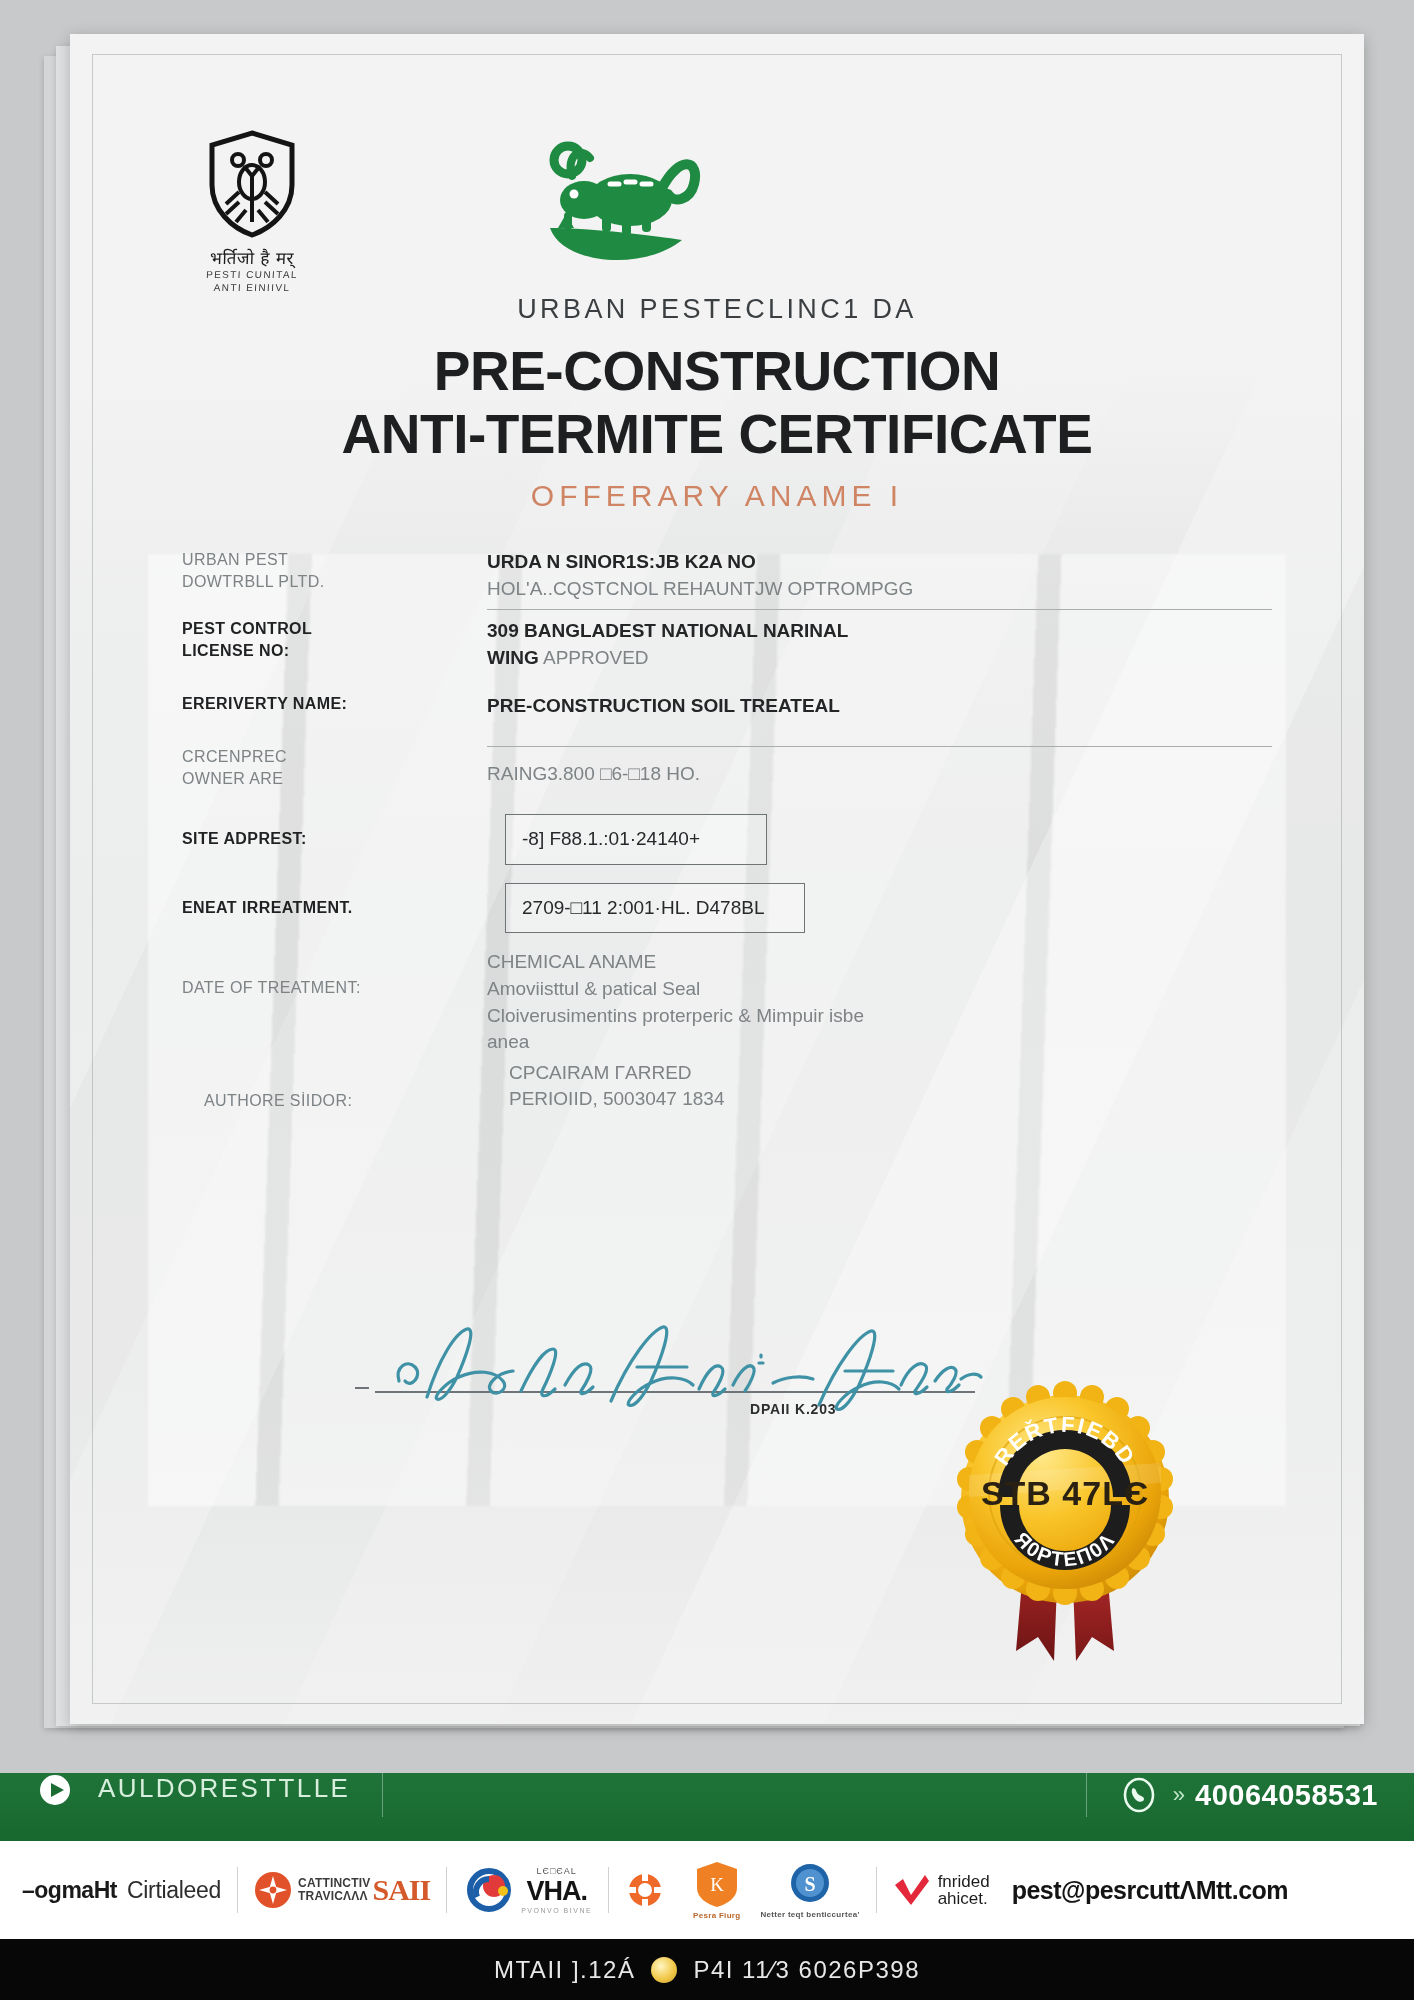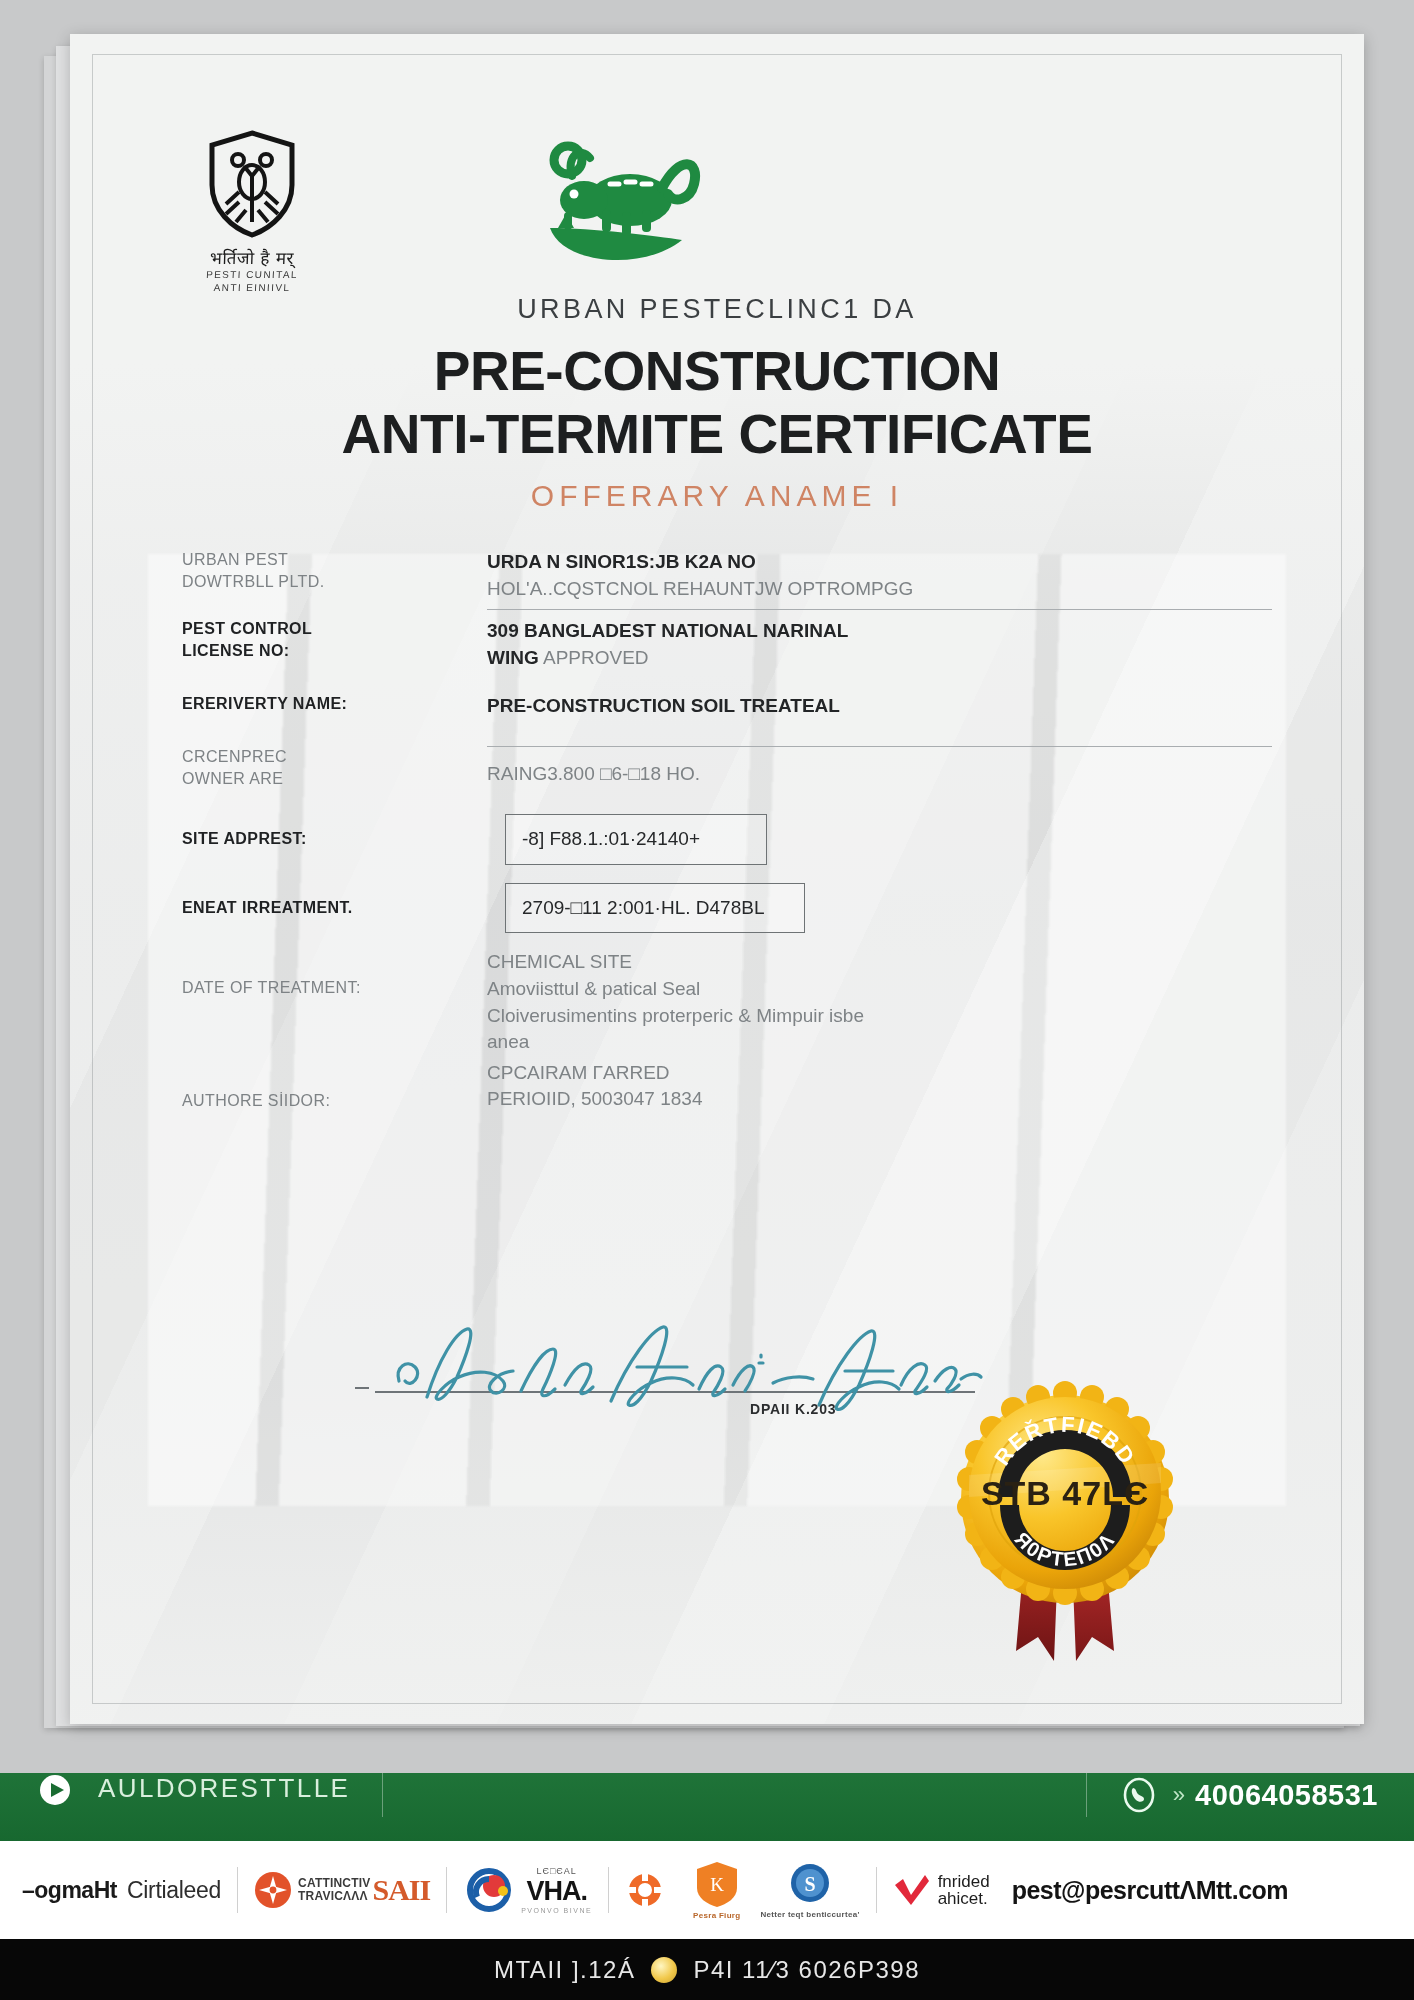--- a/index.html
+++ b/index.html
@@ -296,29 +296,29 @@
           <div class="frow" style="margin-bottom:16px; align-items:center;">
             <div class="flabel">ENEAT IRREATMENT.</div>
             <div class="fval" style="padding-left:18px;">
               <span class="boxval" style="min-width:300px;">2709-□11 2:001·HL. D478BL</span>
             </div>
           </div>
 
           <div class="frow" style="margin-bottom:4px;">
             <div class="flabel light" style="padding-top:28px;">DATE OF TREATMENT:</div>
             <div class="fval">
-              <div class="muted">CHEMICAL SITE</div>
+              <div class="muted">CHEMICAL ANAME</div>
               <div class="muted">Amoviisttul &amp; patical Seal</div>
               <div class="muted">Cloiverusimentins proterperic &amp; Mimpuir isbe</div>
               <div class="muted">anea</div>
             </div>
           </div>
 
           <div class="frow">
-            <div class="flabel light" style="padding-top:30px;">AUTHORE SİIDOR:</div>
+            <div class="flabel light" style="padding-top:30px;margin-left:22px;">AUTHORE SİIDOR:</div>
             <div class="fval">
               <div class="muted">CPCAIRAM ΓARRED</div>
               <div class="muted">PERIOIID, 5003047 1834</div>
             </div>
           </div>
 
         </div>
 
         <div class="sign-wrap">
           <div class="sign-dash"></div>

